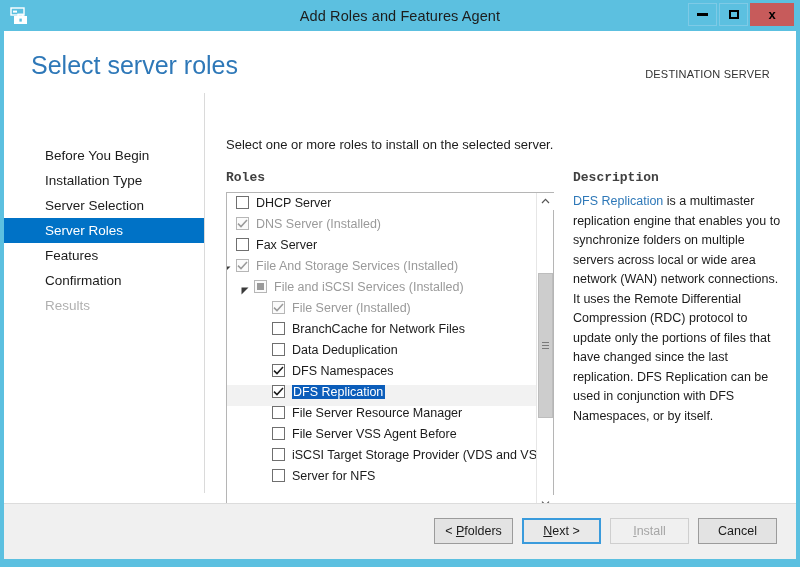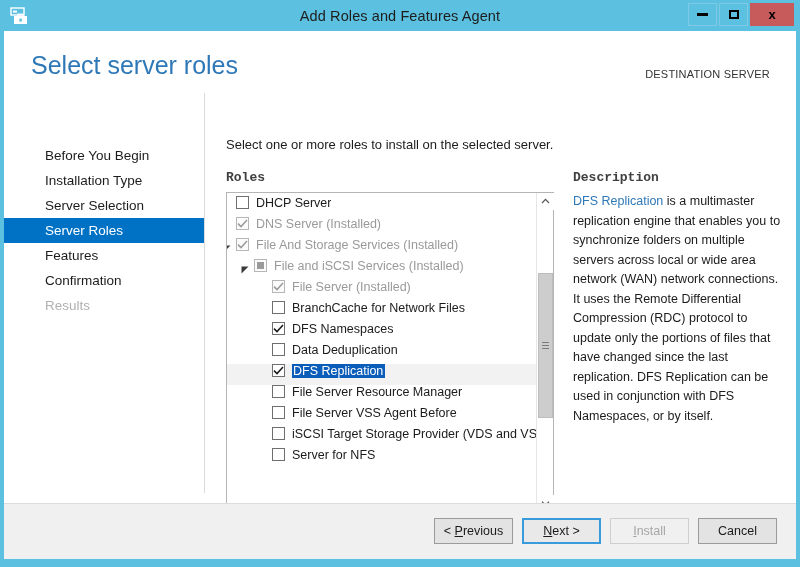--- a/index.html
+++ b/index.html
@@ -466,20 +466,25 @@
             </div>
             <div class="role-row installed">
               <span style="display: inline-block; flex: 0 0 auto; width: 9px;"></span>
               <span class="cb disabled">
                 <svg width="11" height="9" viewBox="0 0 11 9">
                   <polyline points="1,4.6 4,7.6 10,1" fill="none" stroke="#9a9a9a" stroke-width="1.5"></polyline>
                 </svg>
               </span>
               <span class="role-label">DNS Server (Installed)</span>
             </div>
+            <div class="role-row">
+              <span style="display: inline-block; flex: 0 0 auto; width: 9px;"></span>
+              <span class="cb"></span>
+              <span class="role-label">Fax Server</span>
+            </div>
             <div class="role-row installed">
               <span class="expander" style="left: -6px;">
                 <svg width="9" height="9" viewBox="0 0 9 9">
                   <polygon points="0.5,1.5 7.5,1.5 0.5,8.5" fill="#3a3a3a"></polygon>
                 </svg>
               </span>
               <span style="display: inline-block; flex: 0 0 auto; width: 9px;"></span>
               <span class="cb disabled">
                 <svg width="11" height="9" viewBox="0 0 11 9">
                   <polyline points="1,4.6 4,7.6 10,1" fill="none" stroke="#9a9a9a" stroke-width="1.5"></polyline>
@@ -508,31 +513,31 @@
               </span>
               <span class="role-label">File Server (Installed)</span>
             </div>
             <div class="role-row">
               <span style="display: inline-block; flex: 0 0 auto; width: 45px;"></span>
               <span class="cb"></span>
               <span class="role-label">BranchCache for Network Files</span>
             </div>
             <div class="role-row">
               <span style="display: inline-block; flex: 0 0 auto; width: 45px;"></span>
+              <span class="cb"></span>
+              <span class="role-label">Data Deduplication</span>
+            </div>
+            <div class="role-row">
+              <span style="display: inline-block; flex: 0 0 auto; width: 45px;"></span>
               <span class="cb">
                 <svg width="11" height="9" viewBox="0 0 11 9">
                   <polyline points="1,4.6 4,7.6 10,1" fill="none" stroke="#1b1b1b" stroke-width="1.5"></polyline>
                 </svg>
               </span>
               <span class="role-label">DFS Namespaces</span>
-            </div>
-            <div class="role-row">
-              <span style="display: inline-block; flex: 0 0 auto; width: 45px;"></span>
-              <span class="cb"></span>
-              <span class="role-label">Data Deduplication</span>
             </div>
             <div class="role-row selected-row">
               <span style="display: inline-block; flex: 0 0 auto; width: 45px;"></span>
               <span class="cb">
                 <svg width="11" height="9" viewBox="0 0 11 9">
                   <polyline points="1,4.6 4,7.6 10,1" fill="none" stroke="#1b1b1b" stroke-width="1.5"></polyline>
                 </svg>
               </span>
               <span class="role-label"><span class="hl">DFS Replication</span></span>
             </div>
@@ -592,21 +597,21 @@
         <div class="sb-corner"></div>
       </div>
 
       <div class="desc-pane">
         <span class="accent">DFS Replication</span><span> is a multimaster replication engine that enables you to synchronize folders on multiple servers across local or wide area network (WAN) network connections. It uses the Remote Differential Compression (RDC) protocol to update only the portions of files that have changed since the last replication. DFS Replication can be used in conjunction with DFS Namespaces, or by itself.</span>
       </div>
     </div>
 
     <div class="footer">
       <div class="footer-buttons">
-        <div class="btn">&lt;&nbsp;<u>P</u><span>revious</span></div>
+        <div class="btn">&lt;&nbsp;<u>P</u><span>folders</span></div>
         <div class="btn focused">
             <u>N</u>
             <span>ext &gt;</span>
           </div>
         <div class="btn disabled">
             <u>I</u>
             <span>nstall</span>
           </div>
         <div class="btn">Cancel</div>
       </div>

